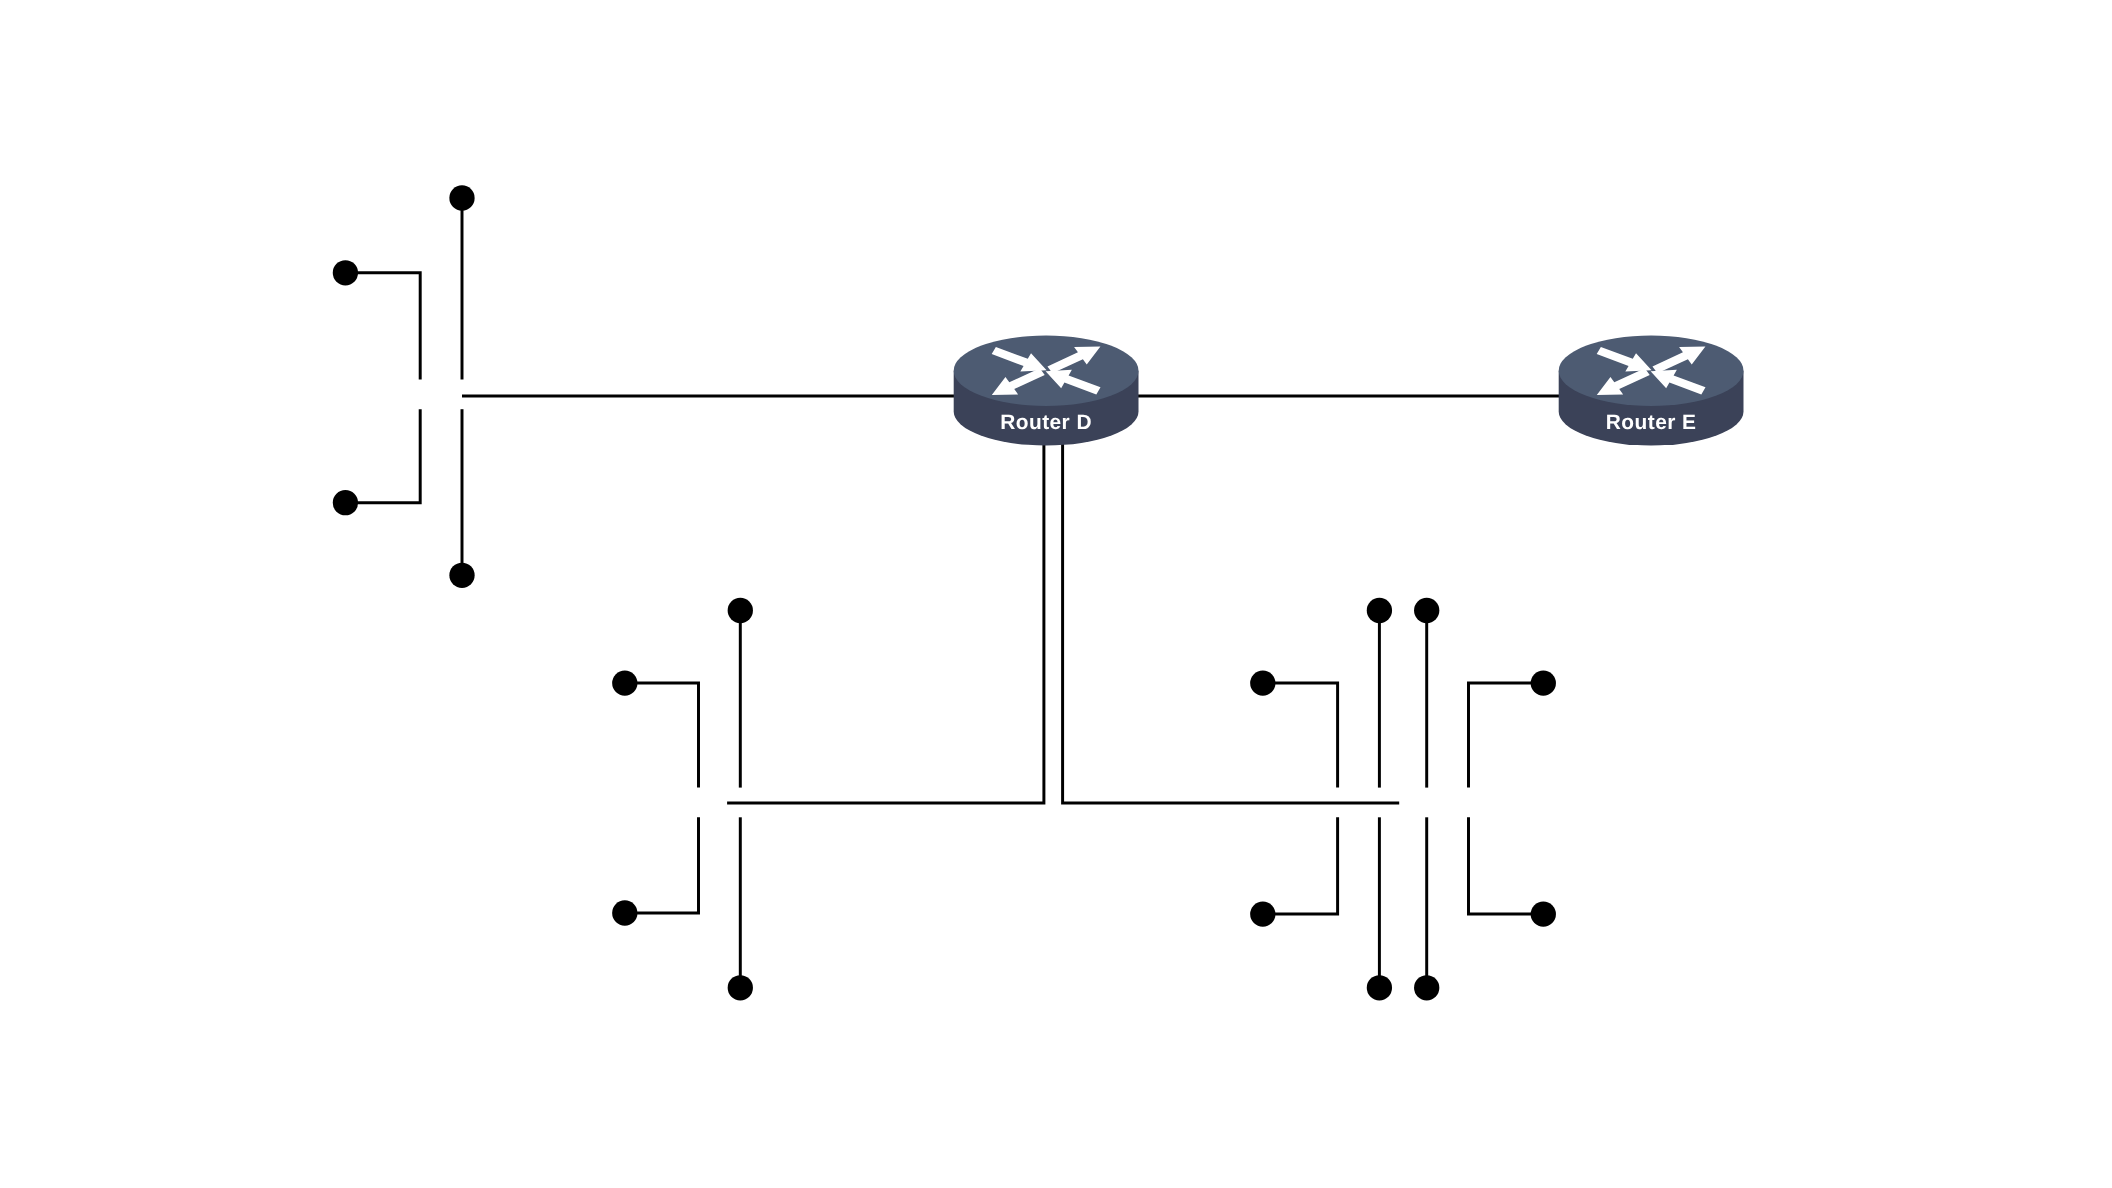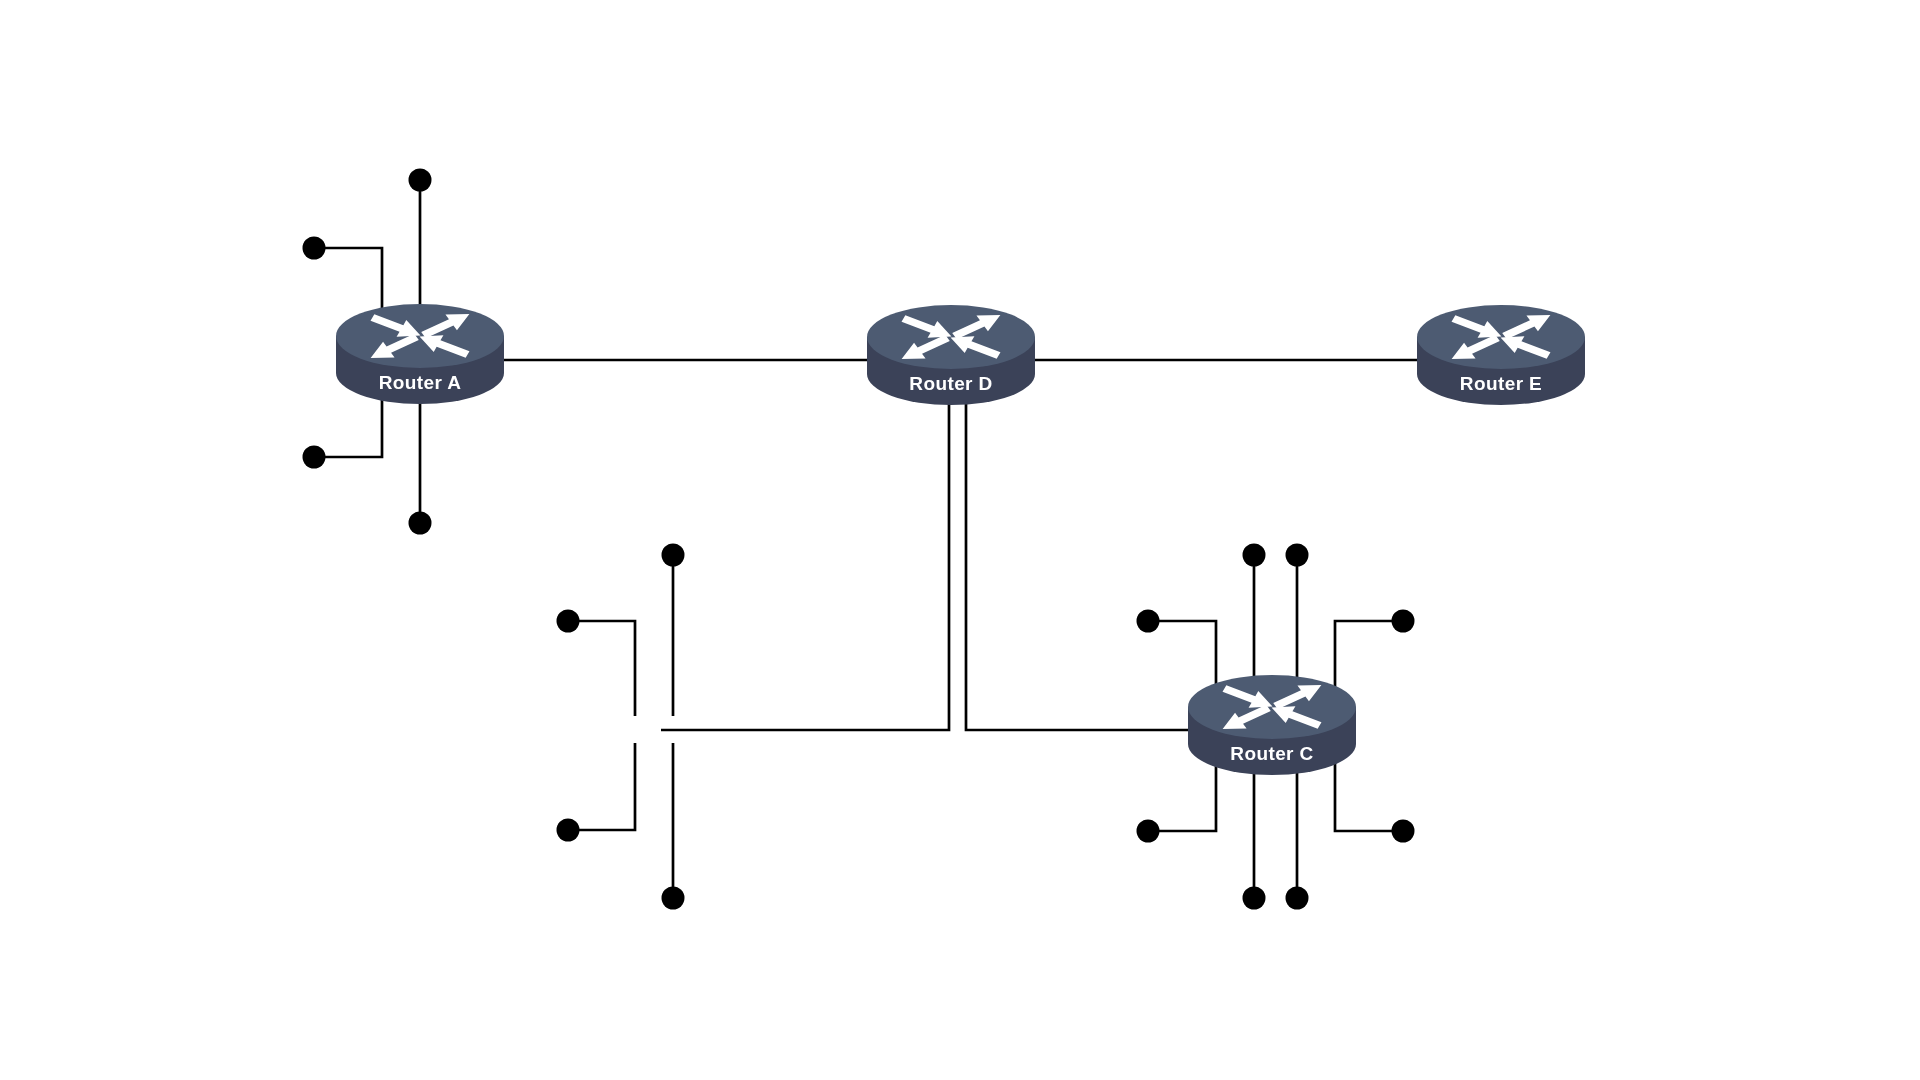--- a/index.html
+++ b/index.html
@@ -74,48 +74,22 @@
       <circle cx="1254" cy="555" r="11.5" fill="#000000"></circle>
       <circle cx="1297" cy="555" r="11.5" fill="#000000"></circle>
       <circle cx="1148" cy="621" r="11.5" fill="#000000"></circle>
       <circle cx="1403" cy="621" r="11.5" fill="#000000"></circle>
       <circle cx="1148" cy="831" r="11.5" fill="#000000"></circle>
       <circle cx="1403" cy="831" r="11.5" fill="#000000"></circle>
       <circle cx="1254" cy="898" r="11.5" fill="#000000"></circle>
       <circle cx="1297" cy="898" r="11.5" fill="#000000"></circle>
     </svg>
 
-  <div class="router" style="left: 335px; top: 303px;">
-    <svg viewBox="0 0 170 102">
-      <path d="M1 33 L1 70 A84 31 0 0 0 169 70 L169 33 Z" fill="#3b4258"></path>
-      <ellipse cx="85" cy="33" rx="84" ry="32" fill="#4d5b72"></ellipse>
-      <g transform="translate(85,33) scale(1,0.8)" fill="#ffffff">
-        <path transform="translate(-24,-12) rotate(25)" d="M-26 -4.5 L6 -4.5 L6 -11.5 L27 0 L6 11.5 L6 4.5 L-26 4.5 Z"></path>
-        <path transform="translate(26,-14) rotate(-30)" d="M-26 -4.5 L6 -4.5 L6 -11.5 L27 0 L6 11.5 L6 4.5 L-26 4.5 Z"></path>
-        <path transform="translate(-26,14) rotate(150)" d="M-26 -4.5 L6 -4.5 L6 -11.5 L27 0 L6 11.5 L6 4.5 L-26 4.5 Z"></path>
-        <path transform="translate(24,12) rotate(205)" d="M-26 -4.5 L6 -4.5 L6 -11.5 L27 0 L6 11.5 L6 4.5 L-26 4.5 Z"></path>
-      </g>
-      <text class="r-label" x="85" y="86" text-anchor="middle" fill="#ffffff">Router A</text>
-    </svg>
-  </div>
 
 
-  <div class="router" style="left: 1187px; top: 674px;">
-    <svg viewBox="0 0 170 102">
-      <path d="M1 33 L1 70 A84 31 0 0 0 169 70 L169 33 Z" fill="#3b4258"></path>
-      <ellipse cx="85" cy="33" rx="84" ry="32" fill="#4d5b72"></ellipse>
-      <g transform="translate(85,33) scale(1,0.8)" fill="#ffffff">
-        <path transform="translate(-24,-12) rotate(25)" d="M-26 -4.5 L6 -4.5 L6 -11.5 L27 0 L6 11.5 L6 4.5 L-26 4.5 Z"></path>
-        <path transform="translate(26,-14) rotate(-30)" d="M-26 -4.5 L6 -4.5 L6 -11.5 L27 0 L6 11.5 L6 4.5 L-26 4.5 Z"></path>
-        <path transform="translate(-26,14) rotate(150)" d="M-26 -4.5 L6 -4.5 L6 -11.5 L27 0 L6 11.5 L6 4.5 L-26 4.5 Z"></path>
-        <path transform="translate(24,12) rotate(205)" d="M-26 -4.5 L6 -4.5 L6 -11.5 L27 0 L6 11.5 L6 4.5 L-26 4.5 Z"></path>
-      </g>
-      <text class="r-label" x="85" y="86" text-anchor="middle" fill="#ffffff">Router C</text>
-    </svg>
-  </div>
 
   <div class="router" style="left: 1416px; top: 304px;">
     <svg viewBox="0 0 170 102">
       <path d="M1 33 L1 70 A84 31 0 0 0 169 70 L169 33 Z" fill="#3b4258"></path>
       <ellipse cx="85" cy="33" rx="84" ry="32" fill="#4d5b72"></ellipse>
       <g transform="translate(85,33) scale(1,0.8)" fill="#ffffff">
         <path transform="translate(-24,-12) rotate(25)" d="M-26 -4.5 L6 -4.5 L6 -11.5 L27 0 L6 11.5 L6 4.5 L-26 4.5 Z"></path>
         <path transform="translate(26,-14) rotate(-30)" d="M-26 -4.5 L6 -4.5 L6 -11.5 L27 0 L6 11.5 L6 4.5 L-26 4.5 Z"></path>
         <path transform="translate(-26,14) rotate(150)" d="M-26 -4.5 L6 -4.5 L6 -11.5 L27 0 L6 11.5 L6 4.5 L-26 4.5 Z"></path>
         <path transform="translate(24,12) rotate(205)" d="M-26 -4.5 L6 -4.5 L6 -11.5 L27 0 L6 11.5 L6 4.5 L-26 4.5 Z"></path>

